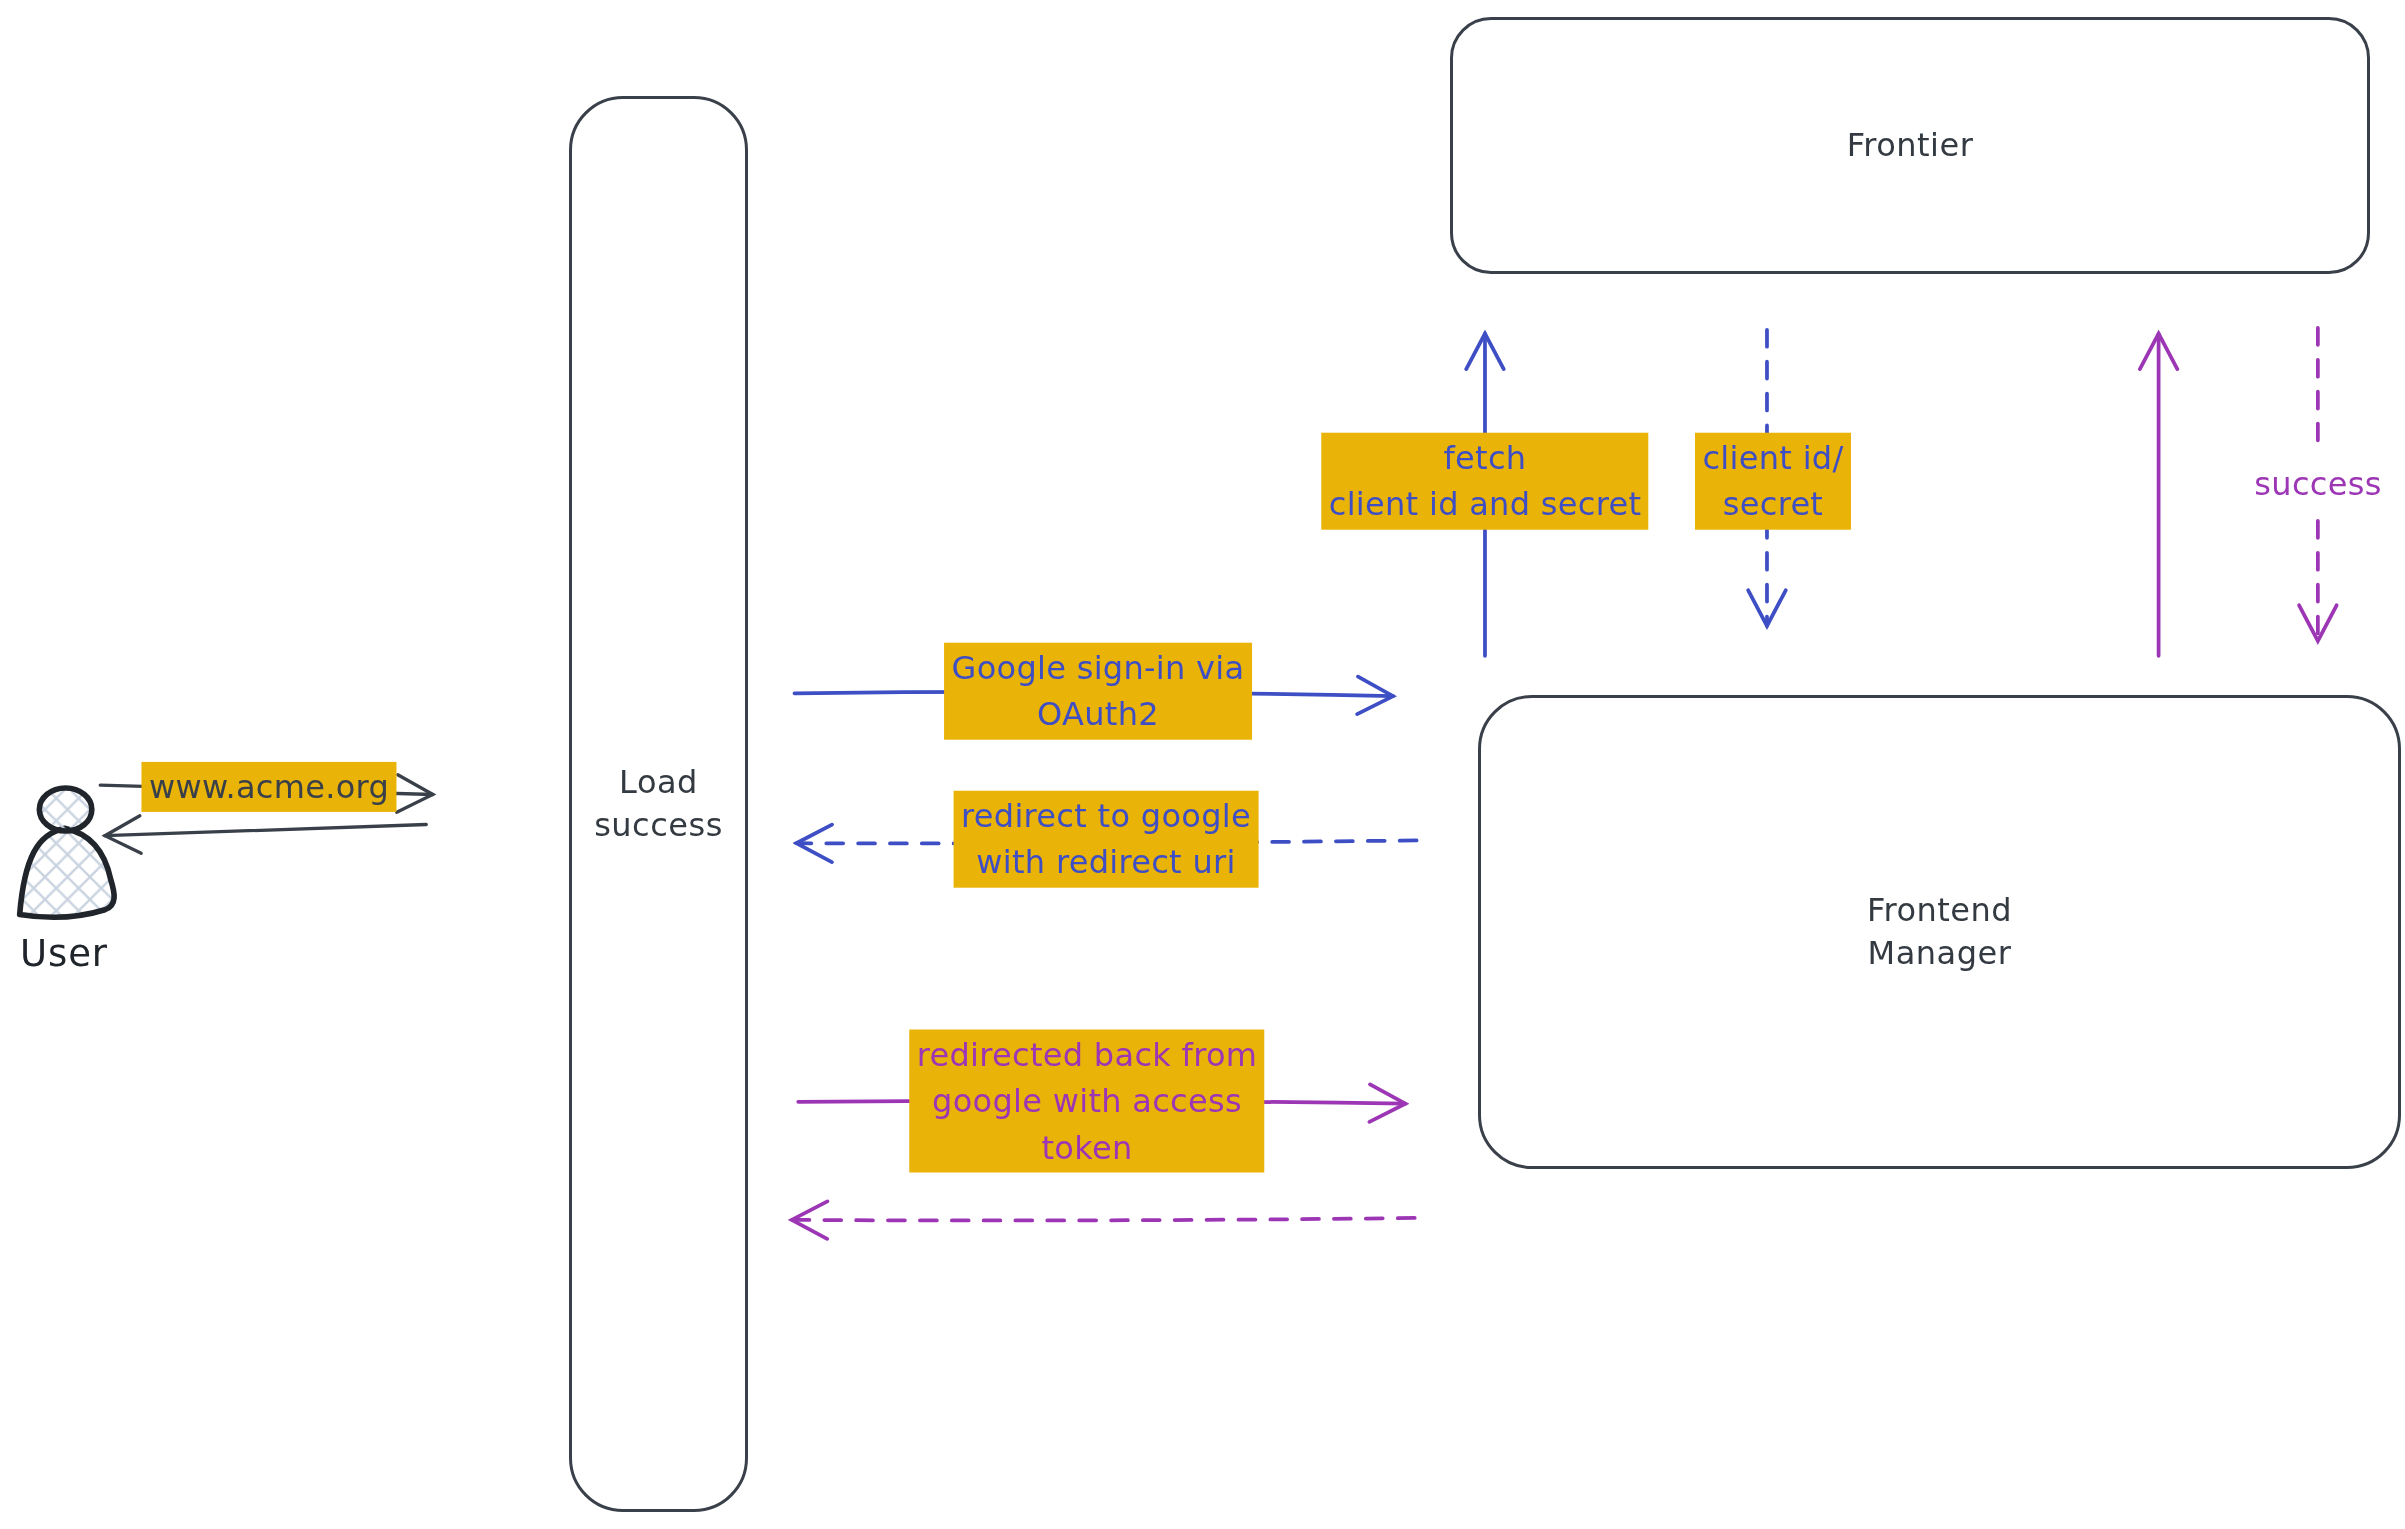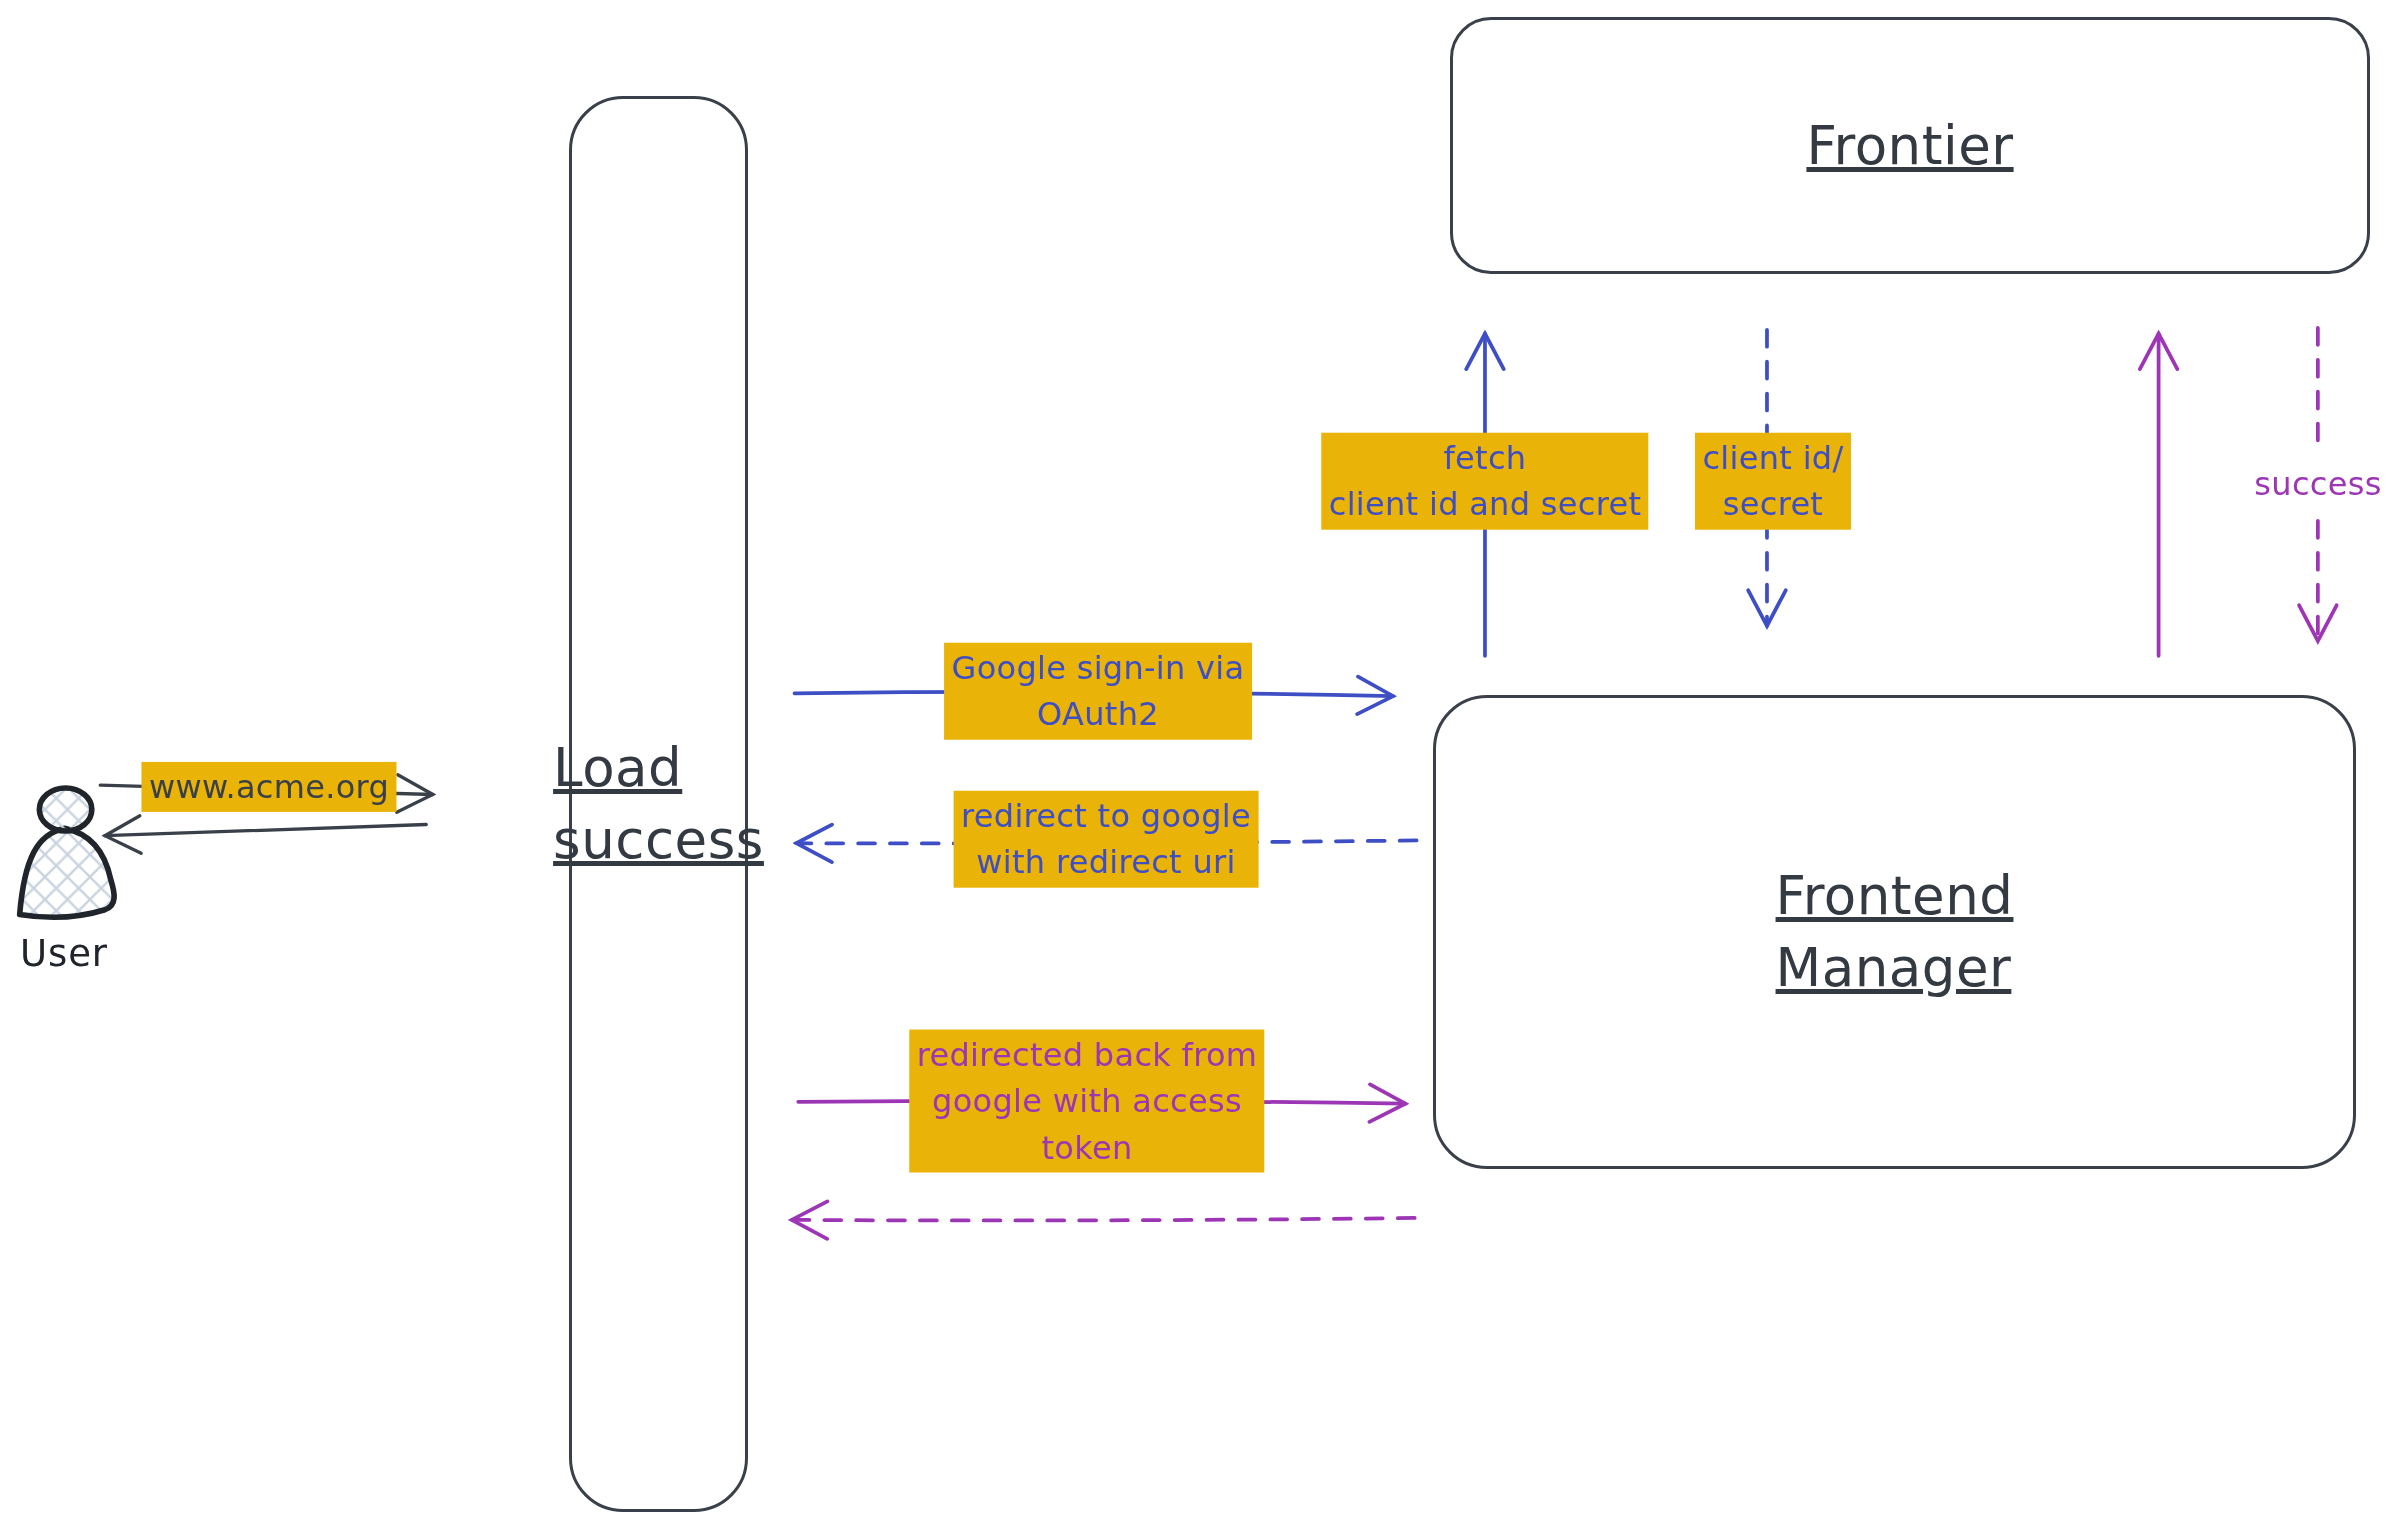--- a/index.html
+++ b/index.html
@@ -7,24 +7,24 @@
     position:relative;width:2405px;height:1530px;background:#ffffff;
     font-family:"DejaVu Sans",sans-serif;color:#3a4049;overflow:hidden;
   }
   .arrow-layer{position:absolute;left:0;top:0;width:2405px;height:1530px;}
   .node{
     position:absolute;border:3.3px solid #3a4049;background:#ffffff;
     display:flex;align-items:center;justify-content:center;box-sizing:border-box;
   }
   .node-load-balancer{left:569px;top:96px;width:179px;height:1416px;border-radius:54px;}
   .node-frontier{left:1450px;top:17px;width:920px;height:257px;border-radius:41px;}
-  .node-frontend-manager{left:1433px;top:695px;width:923px;height:474px;border-radius:54px;}
+  .node-frontend-manager{left:1478px;top:695px;width:923px;height:474px;border-radius:54px;}
   .node-label{
-    font-size:53px;line-height:1.35;text-align:left;white-space:pre-line;
-    color:#343a42;letter-spacing:0.5px;text-decoration:underline;
+    font-size:32px;line-height:1.35;text-align:center;white-space:pre-line;
+    color:#343a42;letter-spacing:0.5px;
   }
   .msg{
     position:absolute;transform:translate(-50%,-50%);
     background:#eab308;padding:1.9px 7.5px;
     font-size:32px;line-height:1.45;text-align:center;white-space:pre-line;
     letter-spacing:0.3px;
   }
   .msg.dark{color:#3a4049;}
   .msg.blue{color:#3e4ec4;}
   .msg.purple{color:#9c36b5;}

